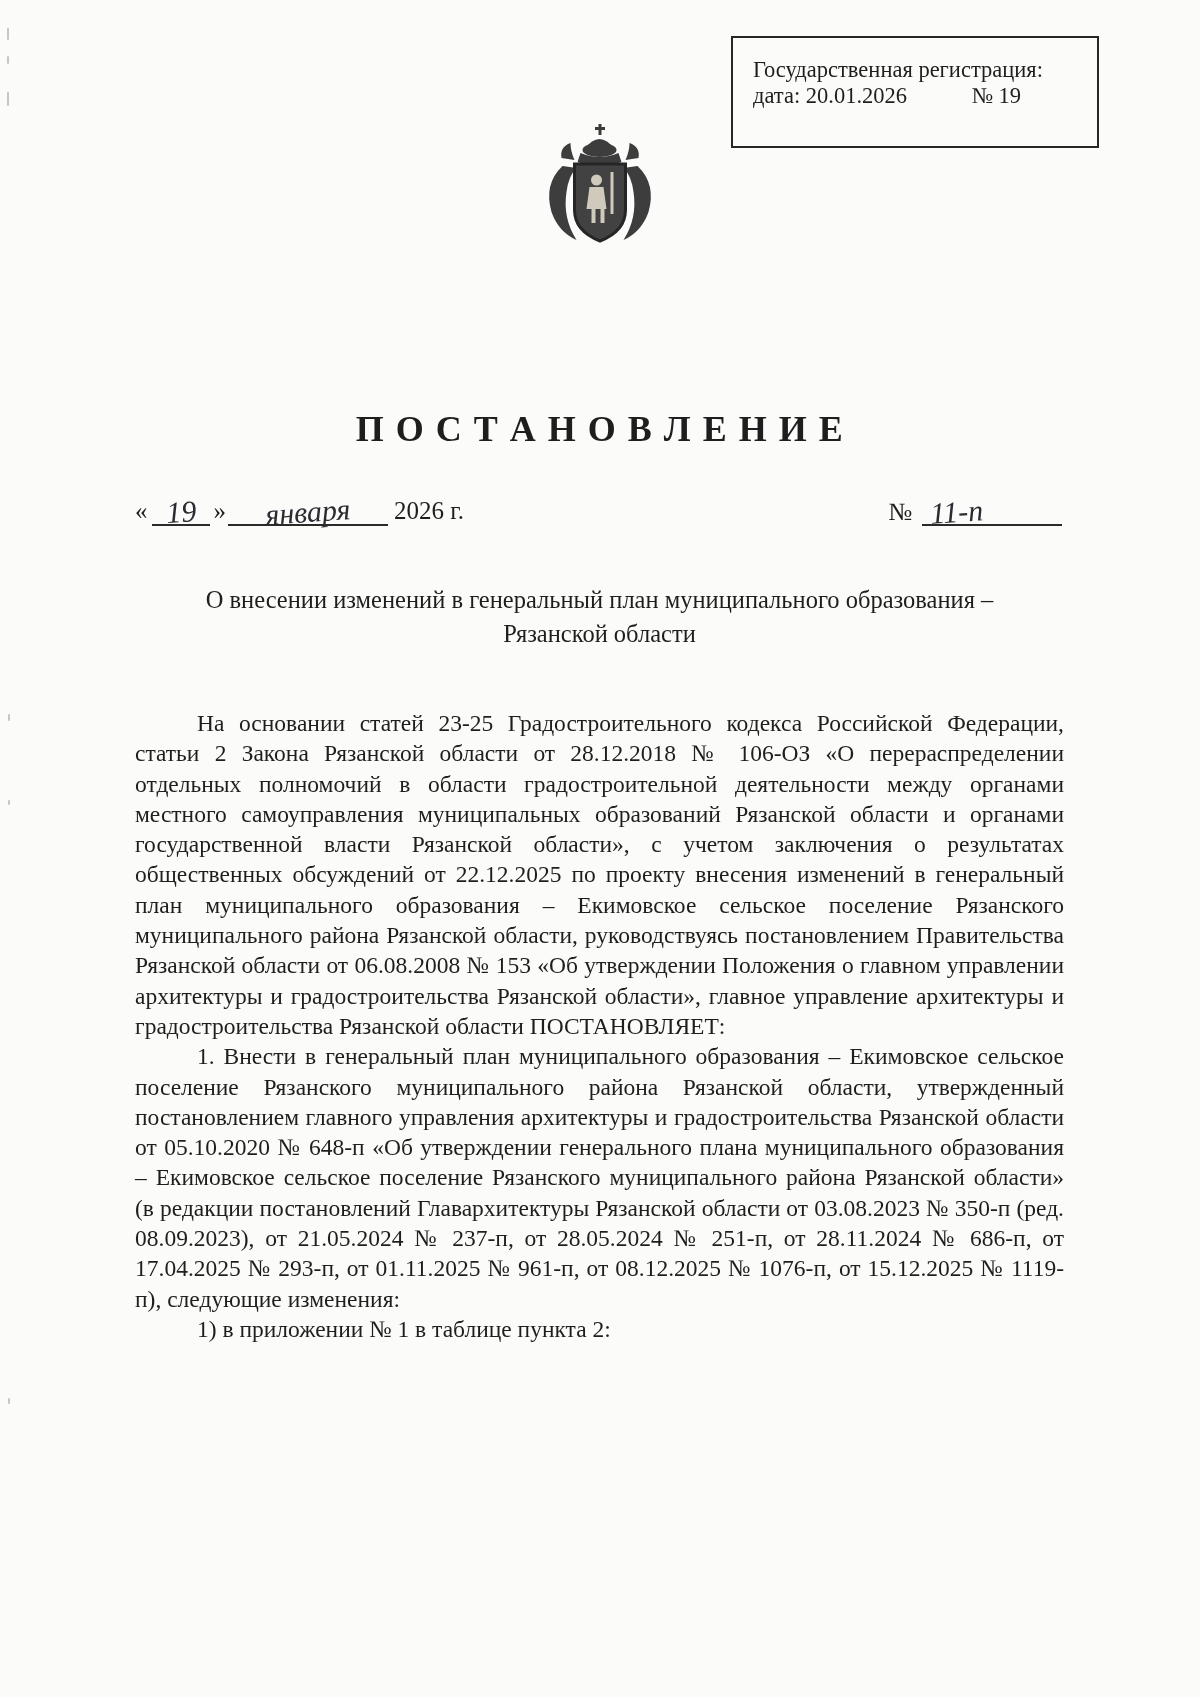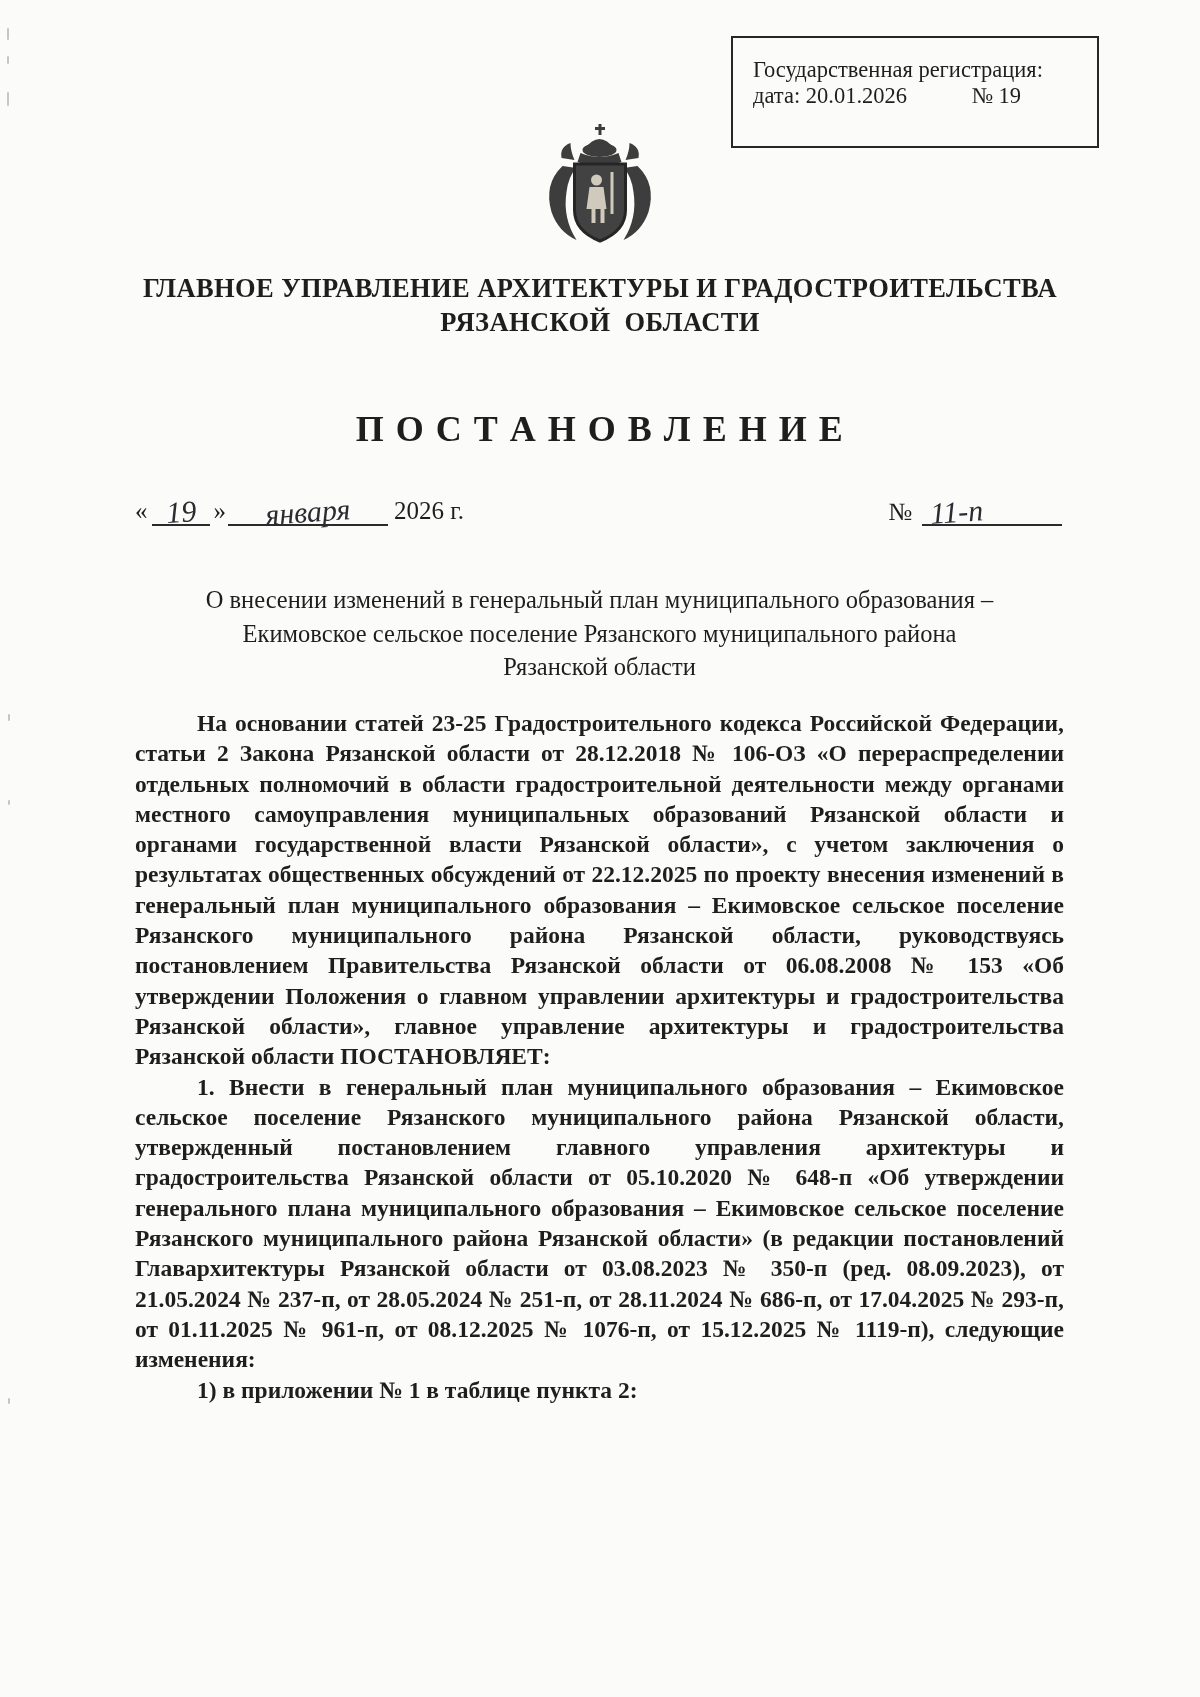--- a/index.html
+++ b/index.html
@@ -86,21 +86,21 @@
     text-align:center; font-weight:normal;
     font-size:24.5px; line-height:33.5px;
   }
 
   
   .body-text {
     position:absolute; top:708px; left:135px; width:929px;
     font-size:23.5px; line-height:30.3px;
     text-align:justify;
   }
-  .body-text p { text-indent:62px;font-weight:bold; }
+  .body-text p { text-indent:62px; }
 </style>
 </head>
 <body>
 
 <div class="page">
 
   <div class="scan-mark m1"></div>
   <div class="scan-mark m2"></div>
   <div class="scan-mark m3"></div>
   <div class="scan-mark m4"></div>
@@ -132,40 +132,35 @@
       <g fill="#cfcabb">
         <circle cx="64" cy="58" r="5.5"></circle>
         <path d="M57 65 h14 l3 22 h-20 Z"></path>
         <rect x="59" y="87" width="4" height="14"></rect>
         <rect x="68" y="87" width="4" height="14"></rect>
         <rect x="78" y="50" width="3" height="42"></rect>
       </g>
     </svg>
   </div>
 
-  <div class="org-name">
-    <div>ГЛАВНОЕ УПРАВЛЕНИЕ АРХИТЕКТУРЫ И ГРАДОСТРОИТЕЛЬСТВА</div>
-    <div class="org-line2">РЯЗАНСКОЙ  ОБЛАСТИ</div>
-  </div>
 
   <div class="doc-type">П О С Т А Н О В Л Е Н И Е</div>
 
   <div class="date-line">
     <div class="date-left">
       <span>«</span><span class="hw-slot slot-day"><span class="hw">19</span></span><span>»</span><span class="hw-slot slot-month"><span class="hw">января</span></span><span class="year">2026 г.</span>
     </div>
     <div class="date-right">
       <span>№</span>
       <span class="hw-slot slot-num"><span class="hw">11-п</span></span>
     </div>
   </div>
 
   <div class="subject">
     <div>О внесении изменений в генеральный план муниципального образования –</div>
-    <div>Екимовское сельское поселение Рязанского муниципального района</div>
     <div>Рязанской области</div>
   </div>
 
   <div class="body-text">
     <p>На основании статей 23-25 Градостроительного кодекса Российской Федерации, статьи 2 Закона Рязанской области от 28.12.2018 № 106-ОЗ «О перераспределении отдельных полномочий в области градостроительной деятельности между органами местного самоуправления муниципальных образований Рязанской области и органами государственной власти Рязанской области», с учетом заключения о результатах общественных обсуждений от 22.12.2025 по проекту внесения изменений в генеральный план муниципального образования – Екимовское сельское поселение Рязанского муниципального района Рязанской области, руководствуясь постановлением Правительства Рязанской области от 06.08.2008 № 153 «Об утверждении Положения о главном управлении архитектуры и градостроительства Рязанской области», главное управление архитектуры и градостроительства Рязанской области ПОСТАНОВЛЯЕТ:</p>
     <p>1. Внести в генеральный план муниципального образования – Екимовское сельское поселение Рязанского муниципального района Рязанской области, утвержденный постановлением главного управления архитектуры и градостроительства Рязанской области от 05.10.2020 № 648-п «Об утверждении генерального плана муниципального образования – Екимовское сельское поселение Рязанского муниципального района Рязанской области» (в редакции постановлений Главархитектуры Рязанской области от 03.08.2023 № 350-п (ред. 08.09.2023), от 21.05.2024 № 237-п, от 28.05.2024 № 251-п, от 28.11.2024 № 686-п, от 17.04.2025 № 293-п, от 01.11.2025 № 961-п, от 08.12.2025 № 1076-п, от 15.12.2025 № 1119-п), следующие изменения:</p>
     <p>1) в приложении № 1 в таблице пункта 2:</p>
   </div>
 
 </div>

